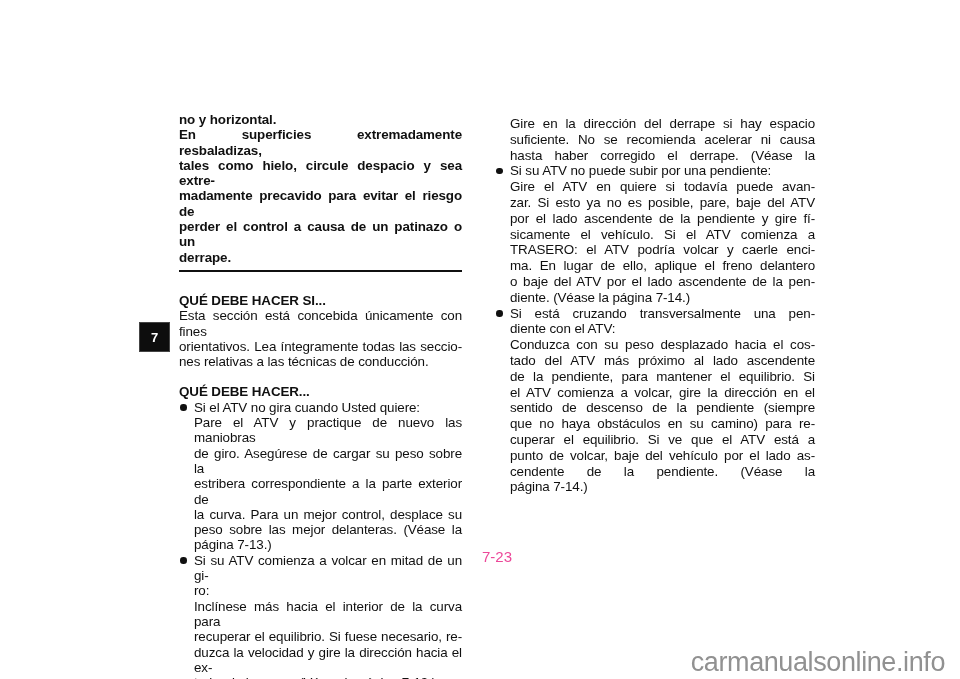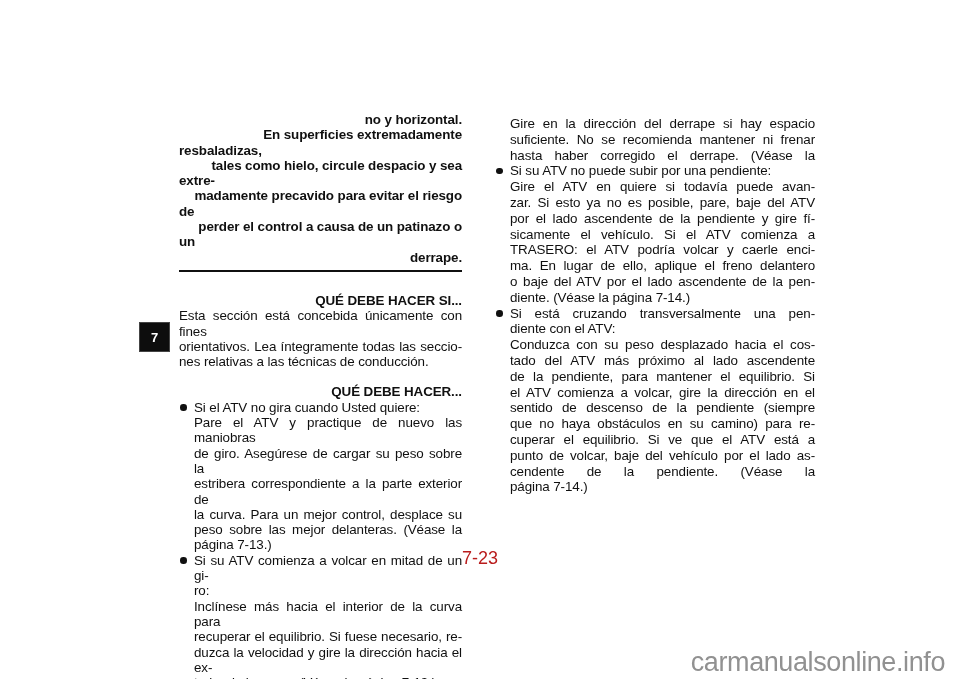--- a/index.html
+++ b/index.html
@@ -16,39 +16,39 @@
   .col-left  { left:179px; width:283px; --lh:15.3px; }
   .col-right { left:495px; width:320px; --lh:15.8px; top:116px; }
   .line {
     position:relative;
     font-size:13.4px;
     line-height:var(--lh);
     letter-spacing:-0.1px;
     white-space:nowrap;
   }
   .line.j { white-space:normal; text-align:justify; text-align-last:justify; -moz-text-align-last:justify; }
-  .line.b { font-weight:bold;text-align:right; }
+  .line.b { font-weight:bold; }
   .line.ind { padding-left:15px; }
   .dot {
     position:absolute; left:1px; top:4.6px;
     width:6.5px; height:6.5px; border-radius:50%;
     background:#101010;
   }
   .divider { height:2px; background:#101010; margin:5px 0 21px 0; }
   .gap { height:15px; }
   .chapter-tab {
     position:absolute; left:139px; top:322px;
     width:31px; height:30px;
     background:#0d0d0d; border:1px solid #444;
     color:#ffffff; font-weight:bold; font-size:13px;
     display:flex; align-items:center; justify-content:center;
   }
   .page-number {
     position:absolute; left:448px; top:548px; width:64px;
-    text-align:center; font-size:18px; color:#b91c1c;
+    text-align:right; font-size:15px; color:#ec4899;
   }
   .watermark {
     position:absolute; right:15px; bottom:1px;
     font-size:27px; letter-spacing:-0.4px;
     color:#919191;
   }
 </style>
 </head>
 <body>
 
@@ -81,21 +81,21 @@
       <div class="line ind"><span>página 7-13.)</span></div>
       <div class="line j ind"><span class="dot"></span><span>Si su ATV comienza a volcar en mitad de un gi-</span></div>
       <div class="line ind"><span>ro:</span></div>
       <div class="line j ind"><span>Inclínese más hacia el interior de la curva para</span></div>
       <div class="line j ind"><span>recuperar el equilibrio. Si fuese necesario, re-</span></div>
       <div class="line j ind"><span>duzca la velocidad y gire la dirección hacia el ex-</span></div>
       <div class="line ind"><span>terior de la curva. (Véase la página 7-13.)</span></div>
     </div>
   <div class="col col-right">
       <div class="line j ind"><span>Gire en la dirección del derrape si hay espacio</span></div>
-      <div class="line j ind"><span>suficiente. No se recomienda mantener ni frenar</span></div>
+      <div class="line j ind"><span>suficiente. No se recomienda acelerar ni causa</span></div>
       <div class="line j ind"><span>hasta haber corregido el derrape. (Véase la</span></div>
       <div class="line ind"><span class="dot"></span><span>Si su ATV no puede subir por una pendiente:</span></div>
       <div class="line j ind"><span>Gire el ATV en quiere si todavía puede avan-</span></div>
       <div class="line j ind"><span>zar. Si esto ya no es posible, pare, baje del ATV</span></div>
       <div class="line j ind"><span>por el lado ascendente de la pendiente y gire fí-</span></div>
       <div class="line j ind"><span>sicamente el vehículo. Si el ATV comienza a</span></div>
       <div class="line j ind"><span>TRASERO: el ATV podría volcar y caerle enci-</span></div>
       <div class="line j ind"><span>ma. En lugar de ello, aplique el freno delantero</span></div>
       <div class="line j ind"><span>o baje del ATV por el lado ascendente de la pen-</span></div>
       <div class="line ind"><span>diente. (Véase la página 7-14.)</span></div>

